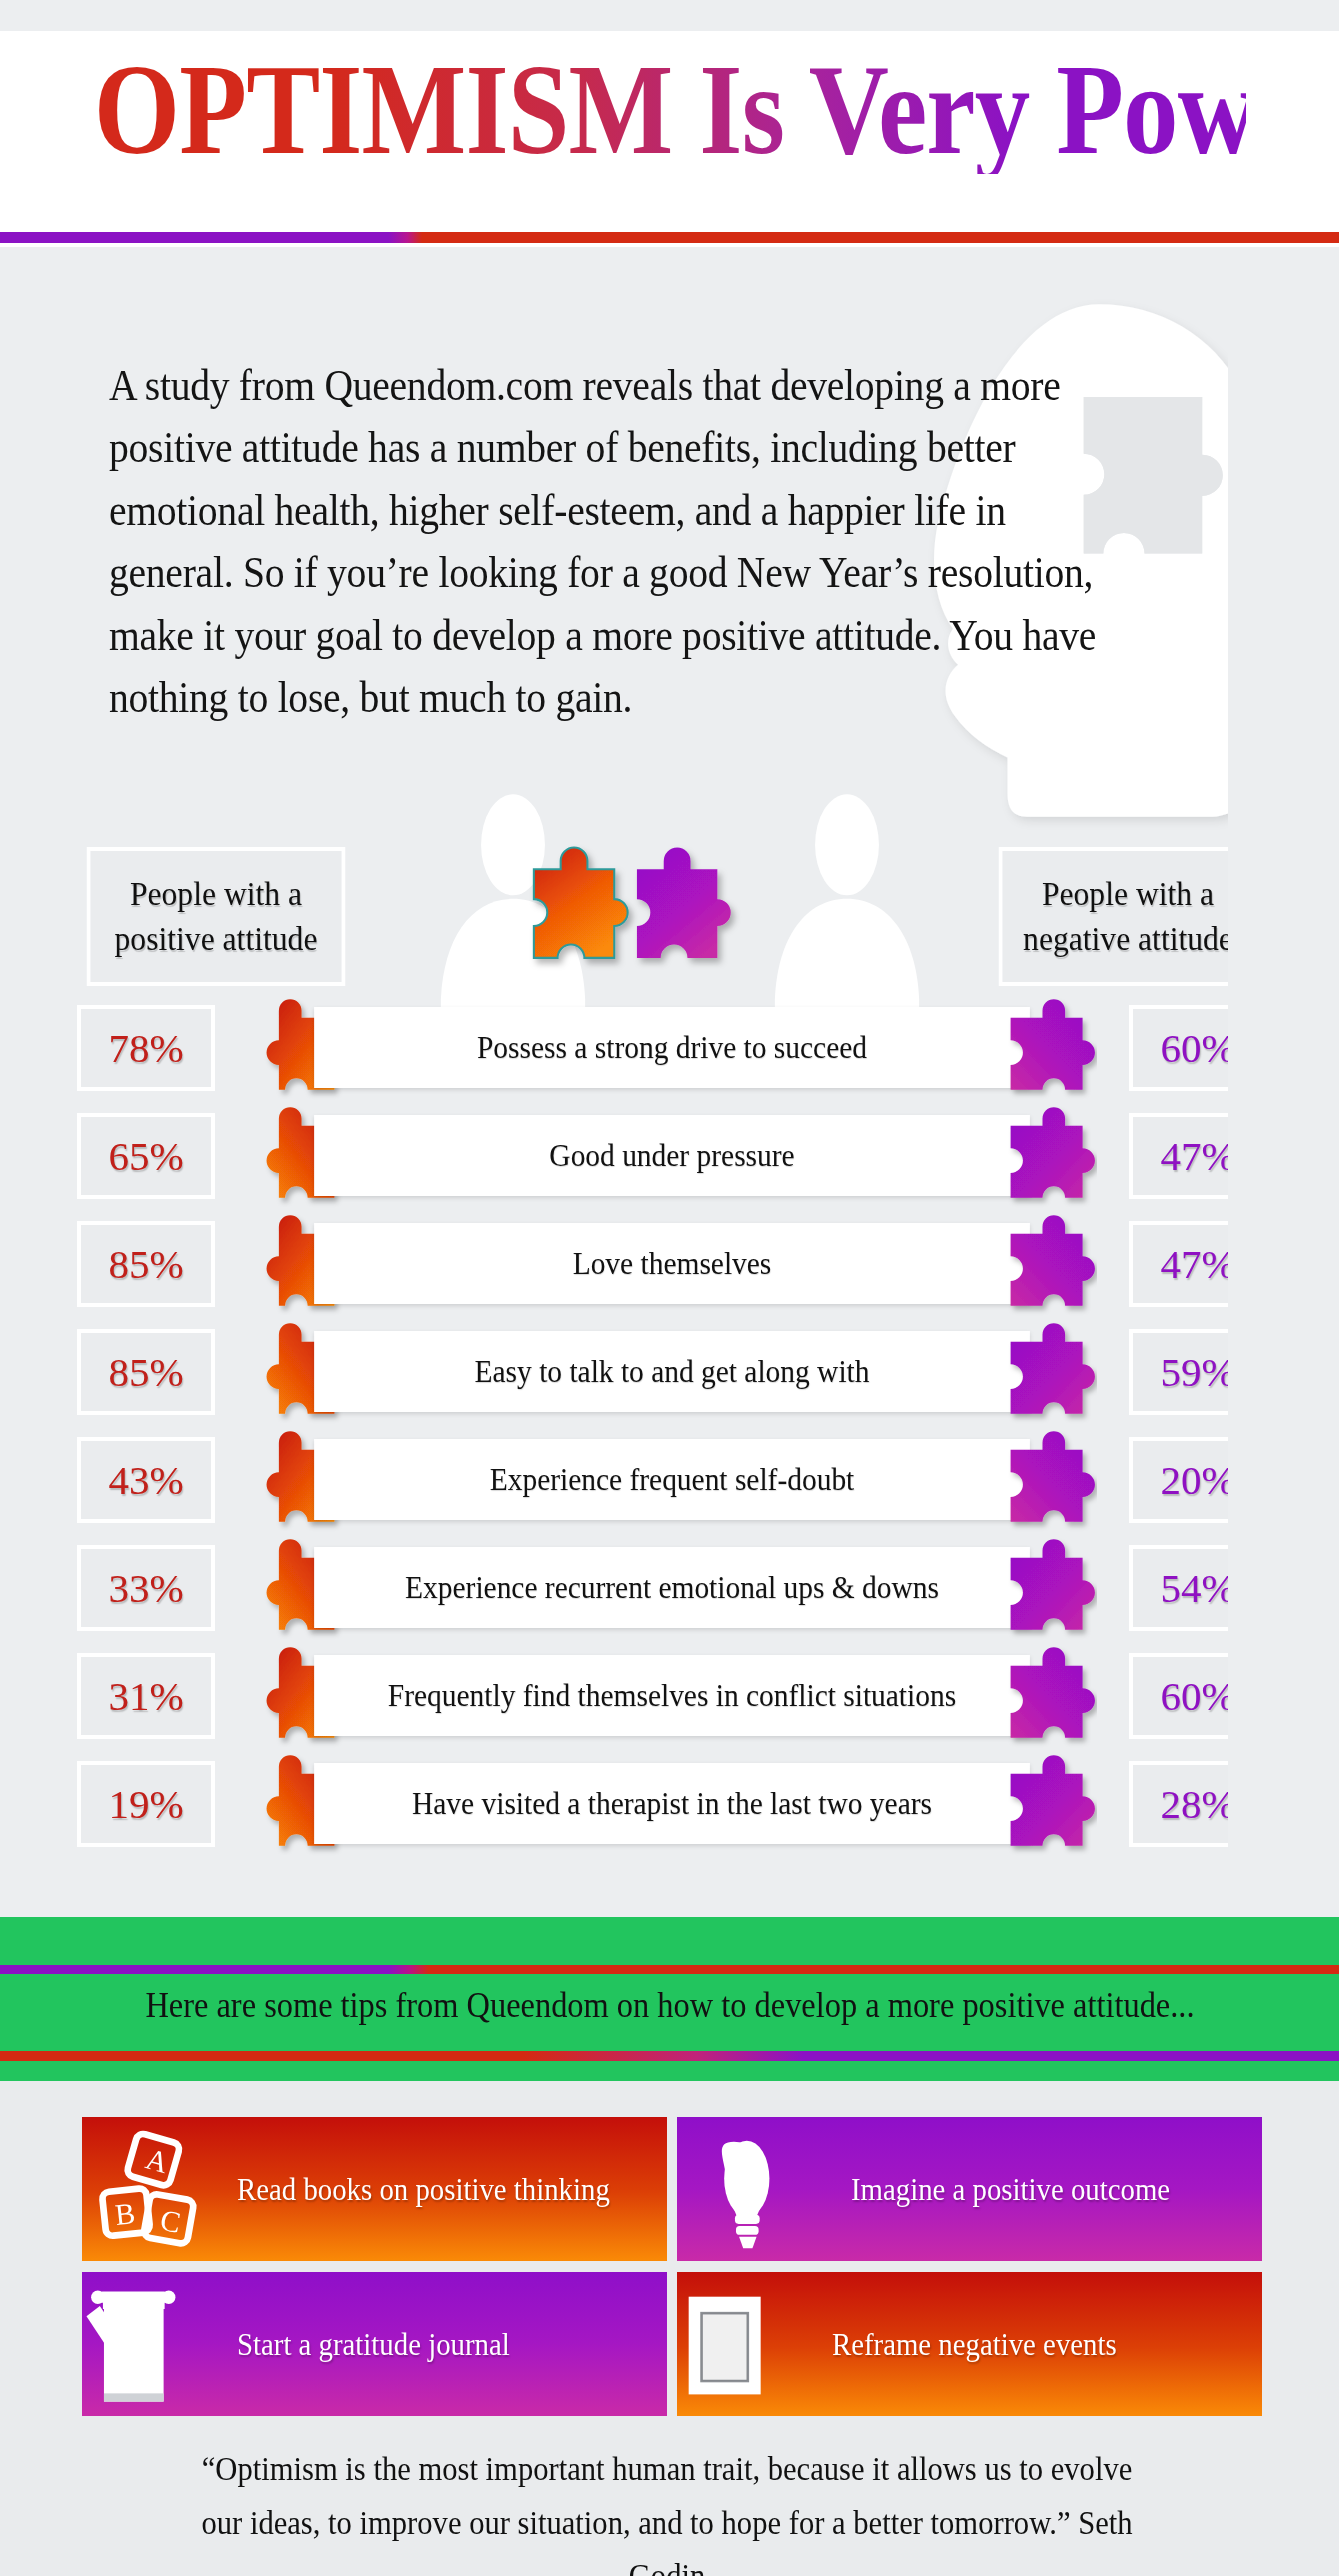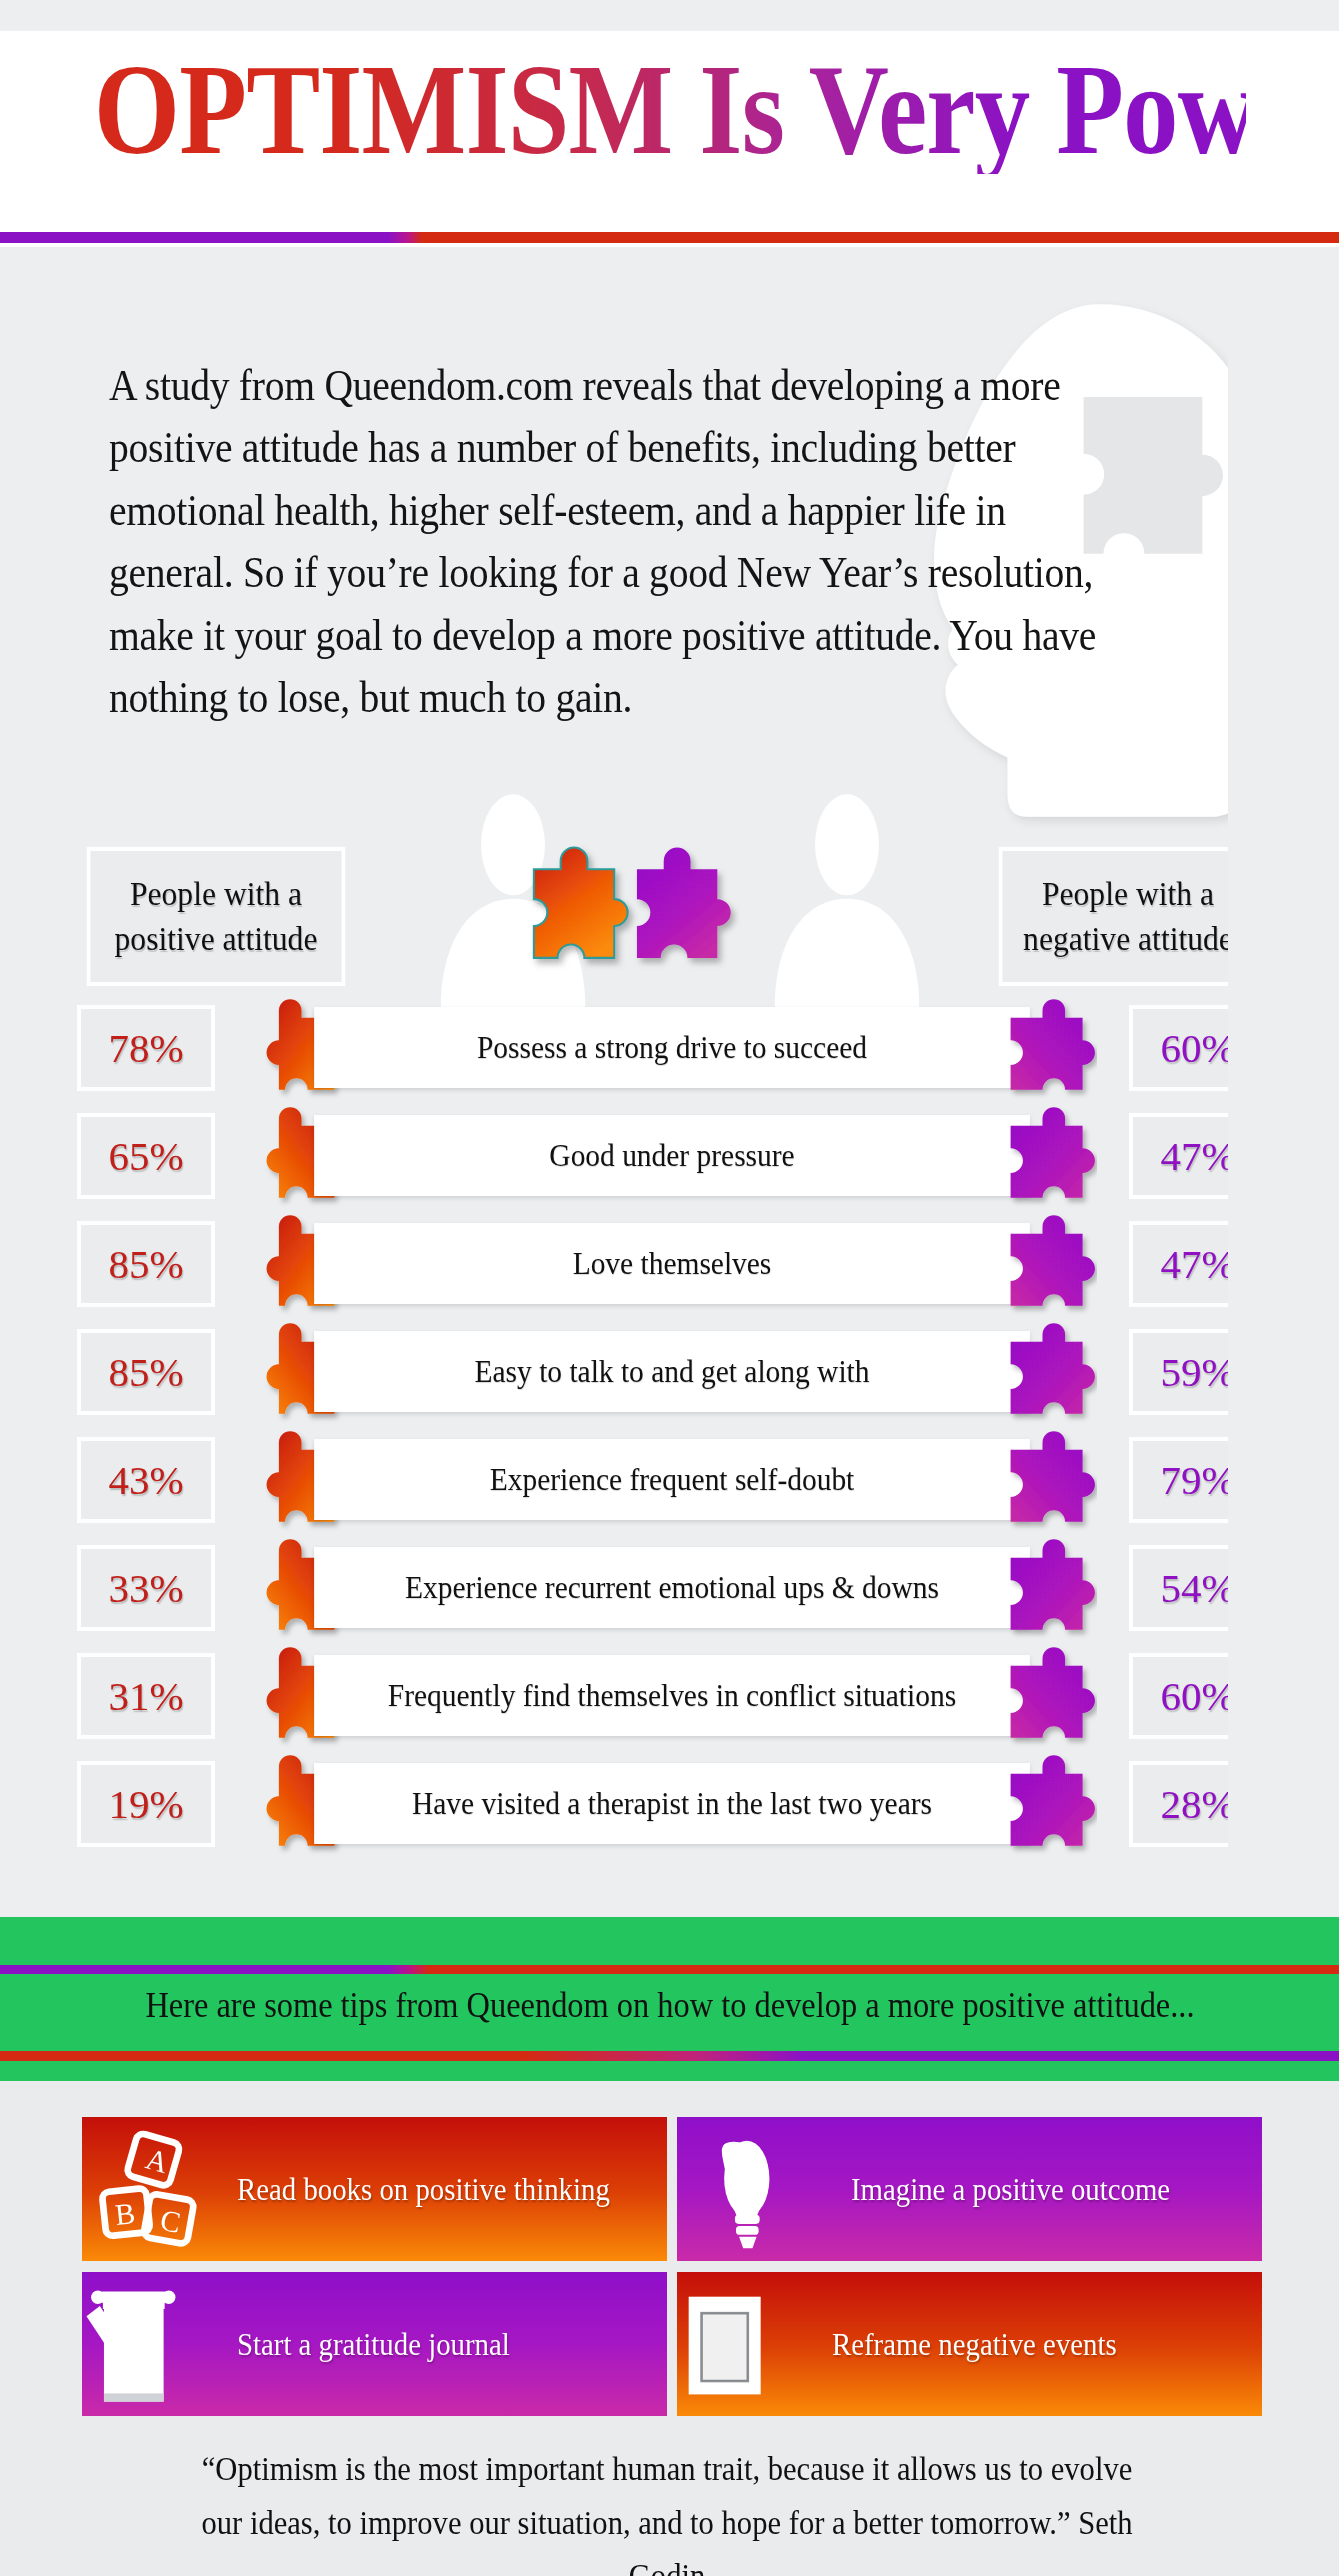--- a/index.html
+++ b/index.html
@@ -424,21 +424,21 @@
         </linearGradient>
         <filter id="fr4" x="-30%" y="-30%" width="170%" height="170%">
           <feDropShadow dx="6" dy="8" stdDeviation="5" flood-color="#000" flood-opacity="0.26"></feDropShadow>
         </filter>
       </defs>
       <g filter="url(#fr4)">
         <path d="M104 40 v-14 a22 22 0 0 1 44 0 v14 h34 v44 a24 24 0 0 1 0 48 v48 h-34
                  a22 22 0 0 0 -44 0 h-62 v-48 a24 24 0 0 0 0 -48 v-44 z" fill="url(#rr4)"></path>
       </g>
     </svg>
-      <div class="pct-box pct-right">79%</div>
+      <div class="pct-box pct-right">20%</div>
     </div>
     <div class="srow">
       <div class="pct-box pct-left">33%</div>
 
     <svg class="pz pz-left" viewBox="0 0 210 200" xmlns="http://www.w3.org/2000/svg">
       <defs>
         <linearGradient id="rl5" x1="1" y1="0" x2="0" y2="1">
           <stop offset="0%" stop-color="#c3140c"></stop>
               <stop offset="55%" stop-color="#e84d06"></stop>
               <stop offset="100%" stop-color="#fa8b07"></stop>

